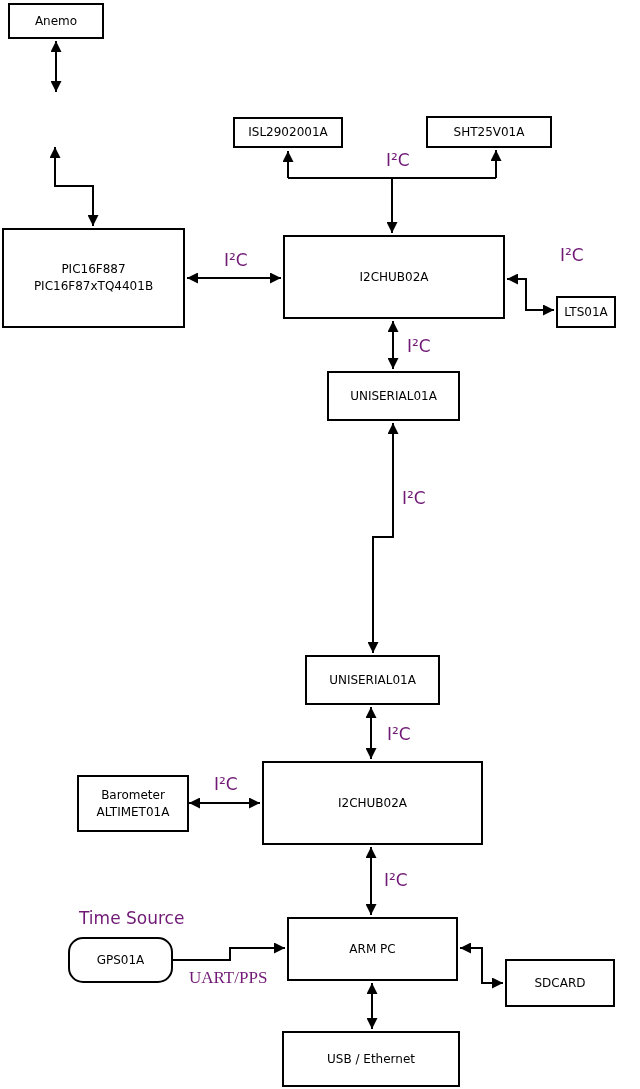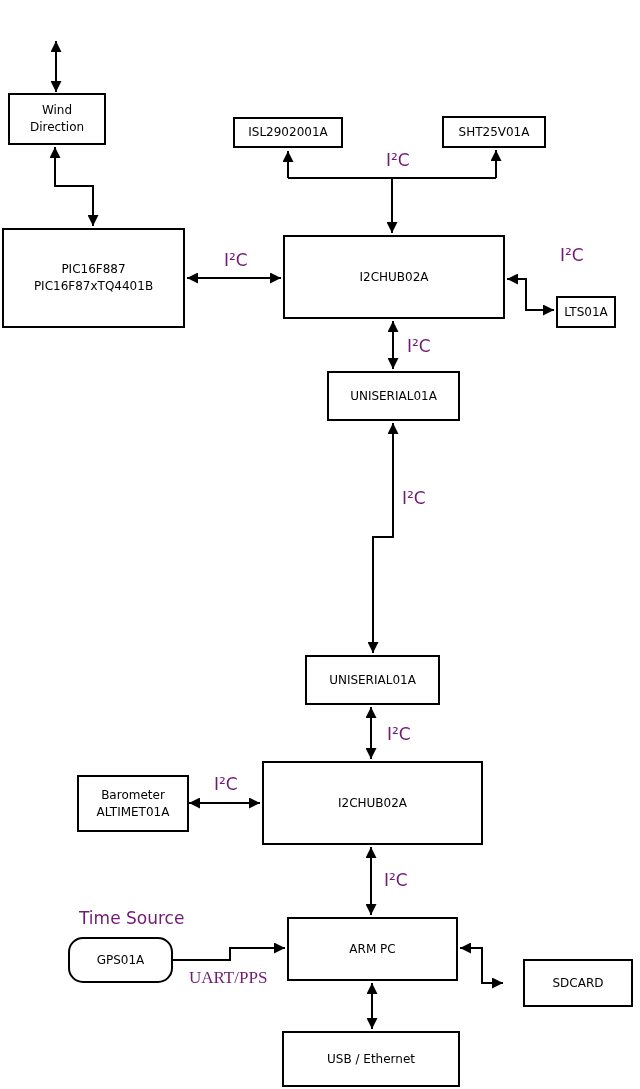--- a/index.html
+++ b/index.html
@@ -42,30 +42,30 @@
     position: absolute;
     font-size: 17px;
     color: #701a75;
     white-space: nowrap;
   }
   
   #node-anemo        { left: 8px;   top: 3px;    width: 96px;  height: 36px; }
   #node-wind         { left: 8px;   top: 93px;   width: 98px;  height: 52px; }
   #node-pic          { left: 2px;   top: 228px;  width: 183px; height: 100px; }
   #node-isl          { left: 233px; top: 117px;  width: 110px; height: 31px; }
-  #node-sht          { left: 442px; top: 116px;  width: 104px; height: 32px; }
+  #node-sht          { left: 426px; top: 116px;  width: 126px; height: 32px; }
   #node-hub1         { left: 283px; top: 235px;  width: 222px; height: 84px; }
   #node-lts          { left: 556px; top: 296px;  width: 60px;  height: 32px; }
   #node-uni1         { left: 327px; top: 371px;  width: 133px; height: 50px; }
   #node-uni2         { left: 305px; top: 655px;  width: 135px; height: 50px; }
   #node-hub2         { left: 262px; top: 761px;  width: 221px; height: 84px; }
   #node-baro         { left: 77px;  top: 775px;  width: 112px; height: 57px; }
   #node-gps          { left: 68px;  top: 937px;  width: 105px; height: 46px; border-radius: 15px; }
   #node-armpc        { left: 287px; top: 917px;  width: 171px; height: 64px; }
-  #node-sdcard       { left: 523px; top: 959px;  width: 110px; height: 48px; }
+  #node-sdcard       { left: 505px; top: 959px;  width: 110px; height: 48px; }
   #node-usb          { left: 282px; top: 1031px; width: 178px; height: 56px; }
   
   #lbl-pic-hub   { left: 224px; top: 250px; }
   #lbl-bus       { left: 386px; top: 150px; }
   #lbl-lts       { left: 560px; top: 245px; }
   #lbl-hub-uni   { left: 407px; top: 336px; }
   #lbl-uni-uni   { left: 402px; top: 488px; }
   #lbl-uni-hub2  { left: 387px; top: 724px; }
   #lbl-baro      { left: 214px; top: 774px; }
   #lbl-hub2-arm  { left: 384px; top: 870px; }
@@ -96,23 +96,22 @@
       <path d="M 393 423 L 393 537 L 373 537 L 373 653" marker-start="url(#ah)" marker-end="url(#ah)"></path>
       <path d="M 371 707 L 371 759" marker-start="url(#ah)" marker-end="url(#ah)"></path>
       <path d="M 189 803 L 260 803" marker-start="url(#ah)" marker-end="url(#ah)"></path>
       <path d="M 371 847 L 371 915" marker-start="url(#ah)" marker-end="url(#ah)"></path>
       <path d="M 173 960 L 230 960 L 230 948 L 285 948" marker-end="url(#ah)"></path>
       <path d="M 460 948 L 482 948 L 482 983 L 503 983" marker-start="url(#ah)" marker-end="url(#ah)"></path>
       <path d="M 372 983 L 372 1029" marker-start="url(#ah)" marker-end="url(#ah)"></path>
     </g>
   </svg>
 
-  <div class="node" id="node-wind">
-    <span>Wind
-Direction</span>
+  <div class="node" id="node-anemo">
+    <span>Anemo</span>
   </div>
   <div class="node" id="node-pic">
     <span>PIC16F887
 PIC16F87xTQ4401B</span>
   </div>
   <div class="node" id="node-isl">
     <span>ISL2902001A</span>
   </div>
   <div class="node" id="node-sht">
     <span>SHT25V01A</span>

